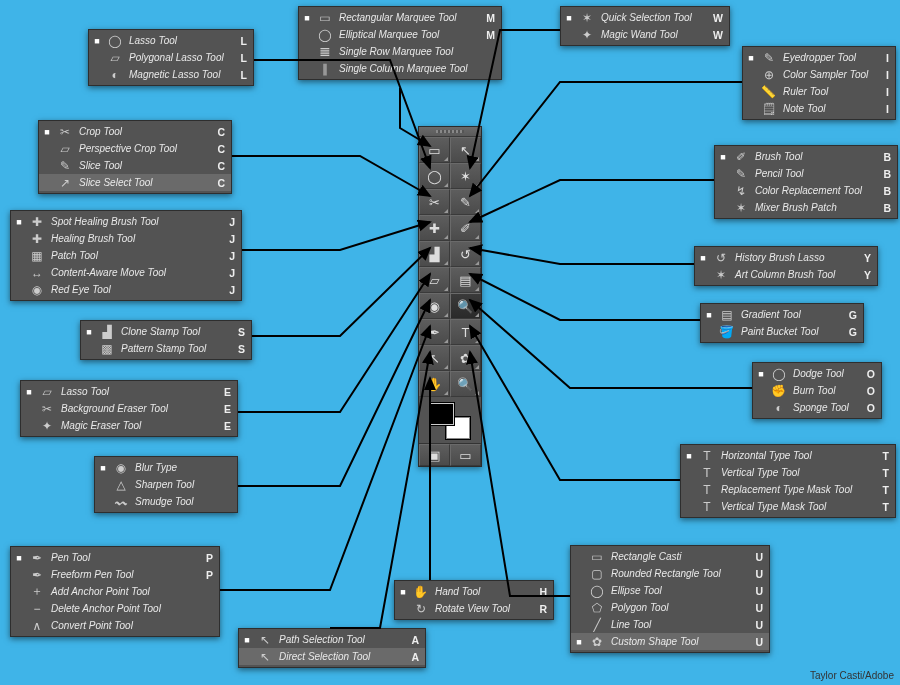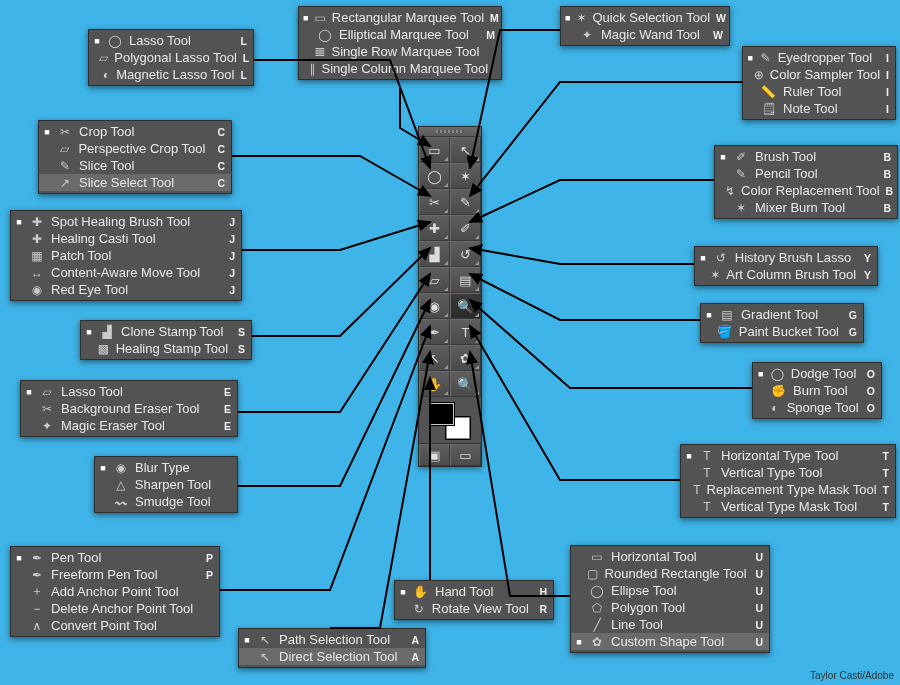--- a/index.html
+++ b/index.html
@@ -60,21 +60,21 @@
   .fly-row{
     display:flex;align-items:center;
     height:17px;
     padding:0 6px 0 4px;
     gap:6px;
     white-space:nowrap;
   }
   .fly-row.sel{background:#6a6a6a;}
   .fly-bullet{width:8px;text-align:center;color:#fff;font-size:9px;}
   .fly-icon{width:16px;height:14px;display:flex;align-items:center;justify-content:center;color:#ccc;font-size:12px;}
-  .fly-label{flex:1;font-size:13px;}
+  .fly-label{flex:1;font-size:10px;font-style:italic;}
   .fly-key{width:14px;text-align:right;color:#eee;font-weight:bold;font-size:10.5px;}
 
   .credit{position:absolute;right:6px;bottom:4px;font-size:10px;color:#333;}
 
   svg.arrows{position:absolute;left:0;top:0;width:900px;height:685px;pointer-events:none;}
 </style>
 </head>
 <body>
 
 <div class="toolbar">
@@ -241,35 +241,35 @@
       </div>
       <div class="fly-row">
         <span class="fly-bullet"></span>
         <span class="fly-icon">↯</span>
         <span class="fly-label">Color Replacement Tool</span>
         <span class="fly-key">B</span>
       </div>
       <div class="fly-row">
         <span class="fly-bullet"></span>
         <span class="fly-icon">✶</span>
-        <span class="fly-label">Mixer Burn Tool</span>
+        <span class="fly-label">Mixer Brush Patch</span>
         <span class="fly-key">B</span>
       </div>
     </div>
     <div class="flyout" style="left: 10px; top: 210px; width: 232px;">
       <div class="fly-row">
         <span class="fly-bullet">■</span>
         <span class="fly-icon">✚</span>
         <span class="fly-label">Spot Healing Brush Tool</span>
         <span class="fly-key">J</span>
       </div>
       <div class="fly-row">
         <span class="fly-bullet"></span>
         <span class="fly-icon">✚</span>
-        <span class="fly-label">Healing Casti Tool</span>
+        <span class="fly-label">Healing Brush Tool</span>
         <span class="fly-key">J</span>
       </div>
       <div class="fly-row">
         <span class="fly-bullet"></span>
         <span class="fly-icon">▦</span>
         <span class="fly-label">Patch Tool</span>
         <span class="fly-key">J</span>
       </div>
       <div class="fly-row">
         <span class="fly-bullet"></span>
@@ -315,21 +315,21 @@
     <div class="flyout" style="left: 80px; top: 320px; width: 172px;">
       <div class="fly-row">
         <span class="fly-bullet">■</span>
         <span class="fly-icon">▟</span>
         <span class="fly-label">Clone Stamp Tool</span>
         <span class="fly-key">S</span>
       </div>
       <div class="fly-row">
         <span class="fly-bullet"></span>
         <span class="fly-icon">▩</span>
-        <span class="fly-label">Healing Stamp Tool</span>
+        <span class="fly-label">Pattern Stamp Tool</span>
         <span class="fly-key">S</span>
       </div>
     </div>
     <div class="flyout" style="left: 752px; top: 362px; width: 130px;">
       <div class="fly-row">
         <span class="fly-bullet">■</span>
         <span class="fly-icon">◯</span>
         <span class="fly-label">Dodge Tool</span>
         <span class="fly-key">O</span>
       </div>
@@ -409,21 +409,21 @@
         <span class="fly-bullet"></span>
         <span class="fly-icon">〰</span>
         <span class="fly-label">Smudge Tool</span>
         <span class="fly-key"></span>
       </div>
     </div>
     <div class="flyout" style="left: 570px; top: 545px; width: 200px;">
       <div class="fly-row">
         <span class="fly-bullet"></span>
         <span class="fly-icon">▭</span>
-        <span class="fly-label">Horizontal Tool</span>
+        <span class="fly-label">Rectangle Casti</span>
         <span class="fly-key">U</span>
       </div>
       <div class="fly-row">
         <span class="fly-bullet"></span>
         <span class="fly-icon">▢</span>
         <span class="fly-label">Rounded Rectangle Tool</span>
         <span class="fly-key">U</span>
       </div>
       <div class="fly-row">
         <span class="fly-bullet"></span>

